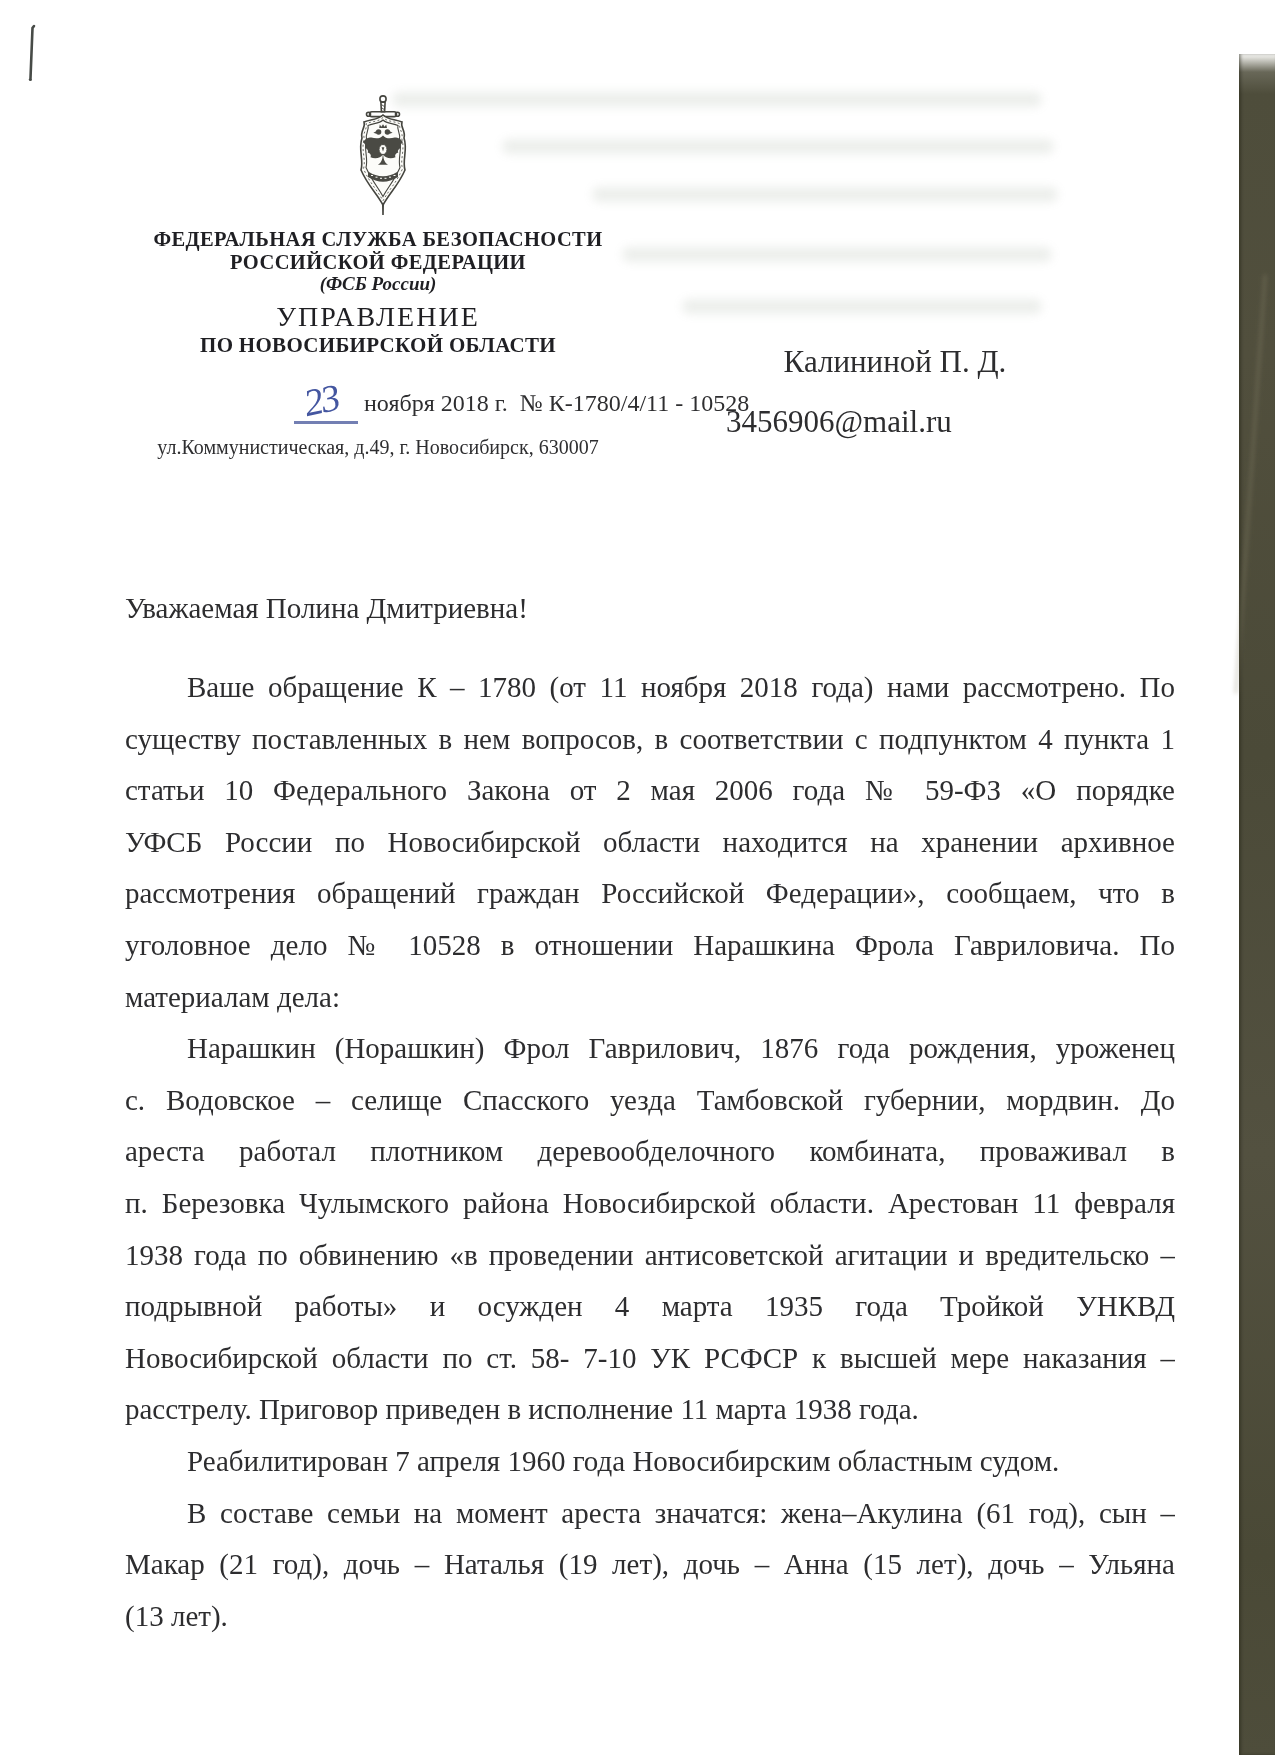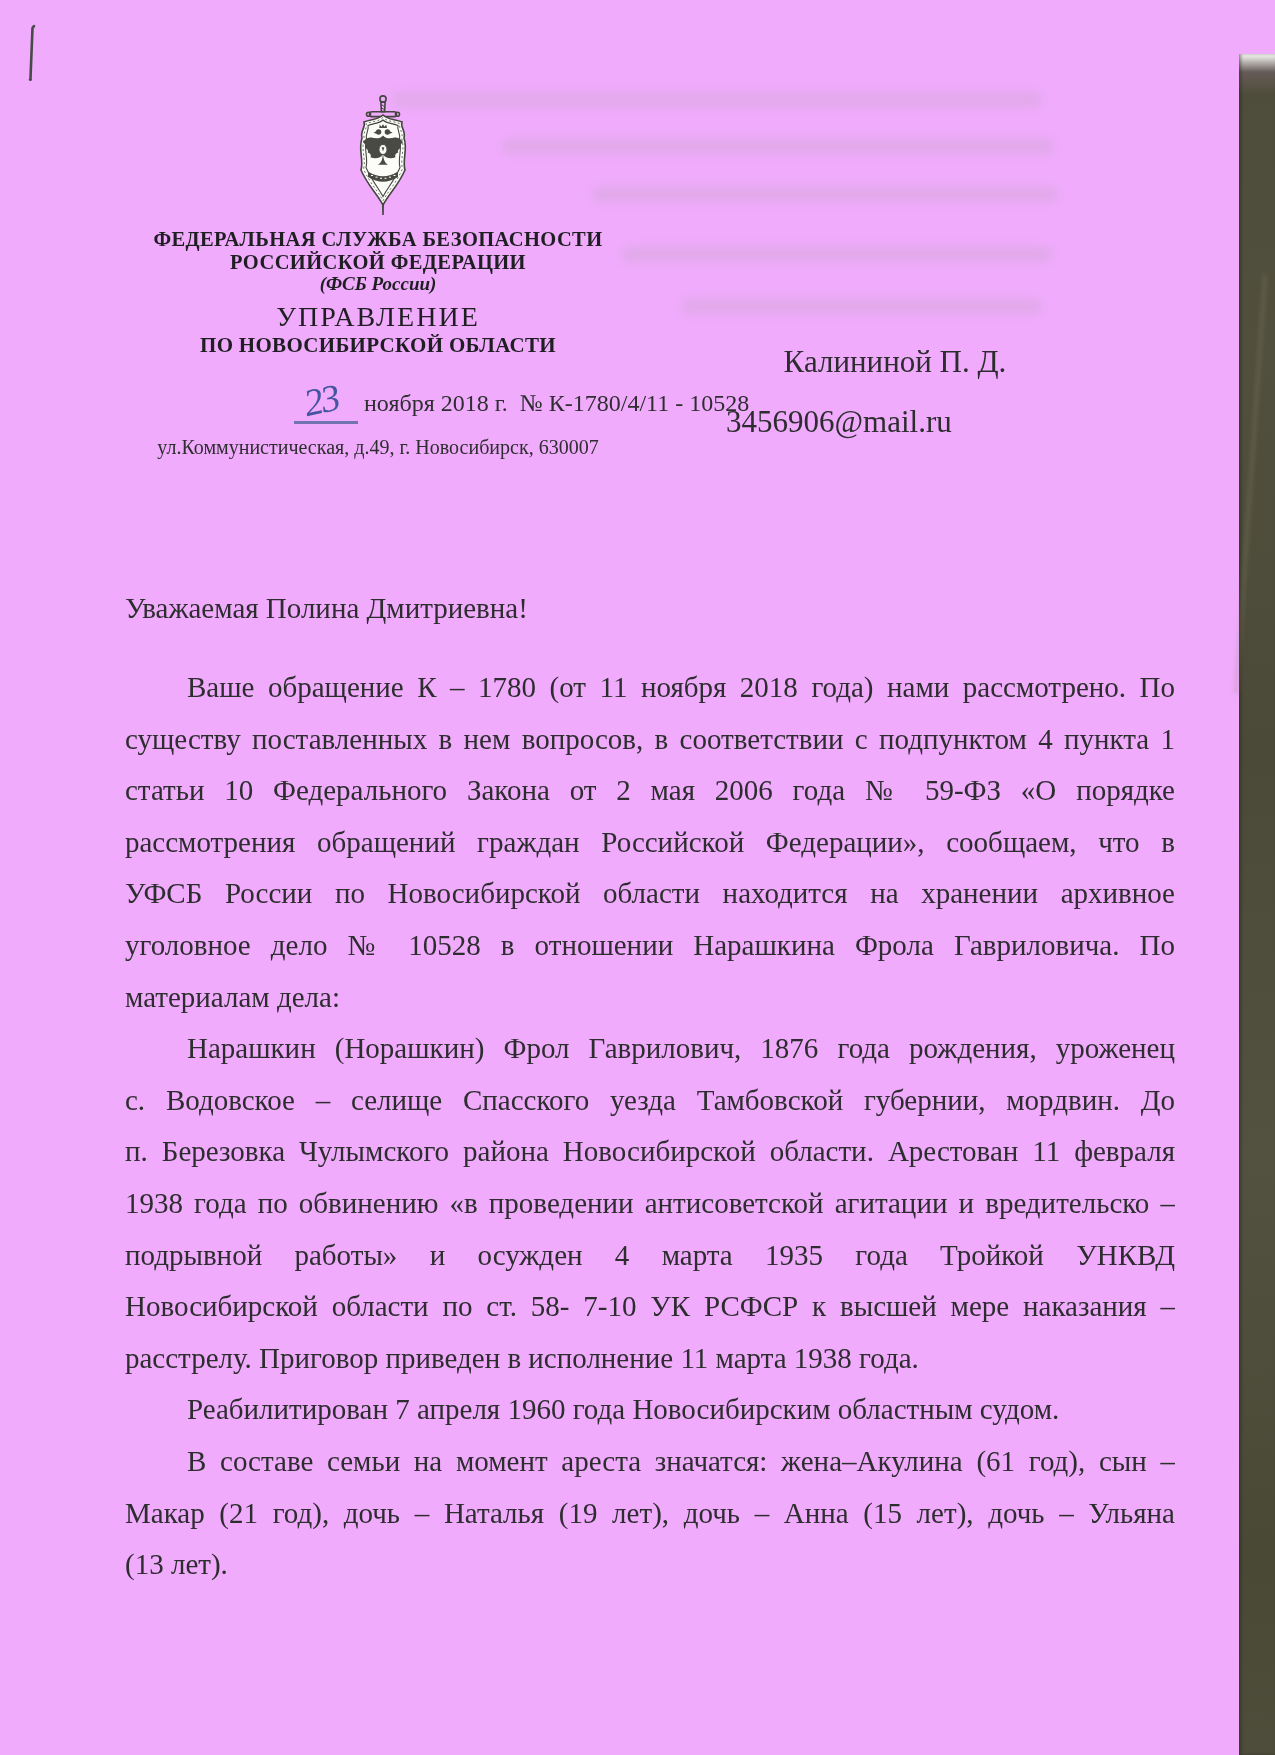--- a/index.html
+++ b/index.html
@@ -1,18 +1,18 @@
 <!DOCTYPE html>
 <html><head>
 <meta charset="utf-8">
 <style>
   html,body { margin:0; padding:0; background:#e8e8e6; }
   .page {
     position:relative; width:1275px; height:1755px; margin:0 auto;
-    background:#f0abfc; overflow:hidden;
+    background:#ffffff; overflow:hidden;
     font-family:"Liberation Serif","DejaVu Serif",serif;
     color:#2d2d2f;
   }
   
   .pen-mark { position:absolute; left:24px; top:18px; }
   .scan-band {
     position:absolute; left:1239px; top:54px; width:36px; height:1701px;
     background:linear-gradient(to bottom, rgba(251,251,248,1) 0px, rgba(78,77,59,0.85) 18px, #4e4d3b 40px, #514f3d 300px, #4b4a38 700px, #535140 1100px, #4a4936 1500px, #4e4d3b 100%);
     box-shadow:inset 2px 0 3px rgba(30,30,20,0.45);
   }
@@ -119,27 +119,28 @@
 
   <div class="recipient-name">Калининой П. Д.</div>
   <div class="recipient-email">3456906@mail.ru</div>
 
   <div class="salutation">Уважаемая Полина Дмитриевна!</div>
 
   <div class="body-text">
     <div class="ln ind">Ваше обращение  К – 1780 (от 11 ноября 2018 года) нами рассмотрено.  По</div>
     <div class="ln">существу поставленных в нем вопросов, в соответствии с подпунктом 4 пункта 1</div>
     <div class="ln">статьи 10 Федерального Закона от 2 мая 2006 года № 59-ФЗ «О порядке</div>
+    <div class="ln">УФСБ России по Новосибирской области  находится на хранении архивное</div>
     <div class="ln">рассмотрения обращений граждан Российской Федерации», сообщаем, что в</div>
-    <div class="ln">УФСБ России по Новосибирской области  находится на хранении архивное</div>
     <div class="ln">уголовное дело № 10528 в отношении Нарашкина Фрола Гавриловича. По</div>
     <div class="ln l">материалам дела:</div>
 
     <div class="ln ind">Нарашкин  (Норашкин) Фрол  Гаврилович, 1876 года рождения, уроженец</div>
     <div class="ln">с. Водовское – селище  Спасского уезда Тамбовской губернии, мордвин. До</div>
+    <div class="ln">ареста работал плотником деревообделочного комбината, проваживал в</div>
     <div class="ln">п. Березовка Чулымского района Новосибирской области. Арестован 11 февраля</div>
     <div class="ln">1938 года по обвинению «в проведении антисоветской агитации и вредительско –</div>
     <div class="ln">подрывной работы» и осужден 4 марта 1935 года Тройкой УНКВД</div>
     <div class="ln">Новосибирской  области по ст. 58- 7-10 УК РСФСР к высшей мере наказания –</div>
     <div class="ln l">расстрелу. Приговор приведен в исполнение 11 марта 1938 года.</div>
 
     <div class="ln l ind">Реабилитирован 7 апреля 1960 года Новосибирским областным судом.</div>
 
     <div class="ln ind">В составе семьи на момент ареста значатся: жена–Акулина (61 год), сын –</div>
     <div class="ln">Макар (21 год), дочь – Наталья (19 лет), дочь – Анна (15 лет), дочь – Ульяна</div>

